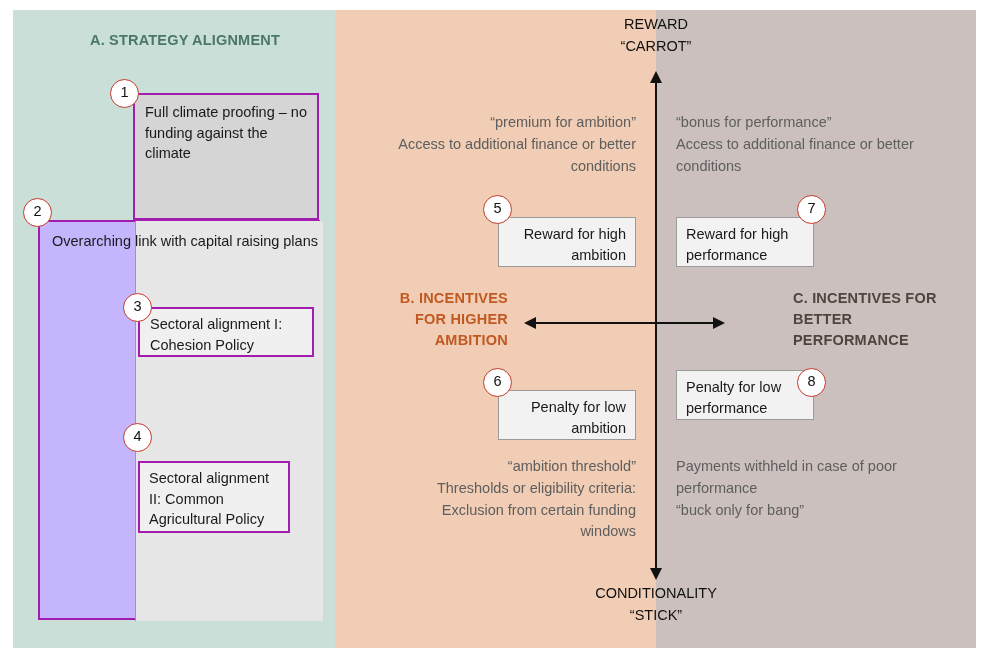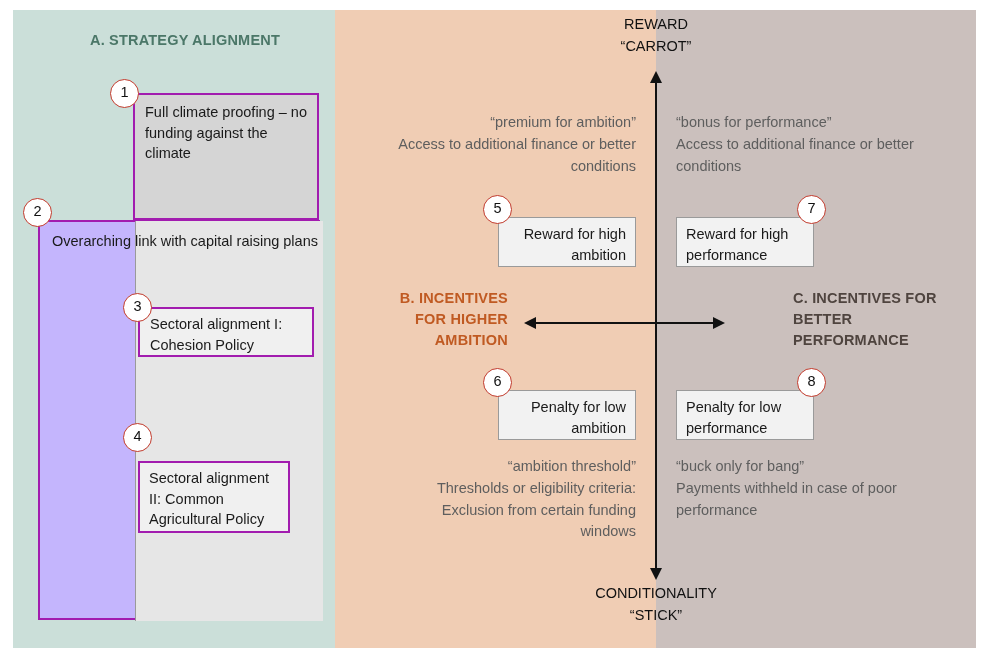--- a/index.html
+++ b/index.html
@@ -138,21 +138,21 @@
     left: 498px; top: 382px;
     width: 138px; height: 50px;
     text-align: right;
   }
   .qbox-7 {
     left: 676px; top: 209px;
     width: 138px; height: 50px;
     text-align: left;
   }
   .qbox-8 {
-    left: 676px; top: 382px;
+    left: 676px; top: 362px;
     width: 138px; height: 50px;
     text-align: left;
   }
 
   
   .badge {
     position: absolute;
     width: 27px; height: 27px;
     border-radius: 50%;
     background: #ffffff;
@@ -291,22 +291,22 @@
   </div>
   <div class="qtext qtext-tr">
     <div>“bonus for performance”</div>
     <div>Access to additional finance or better conditions</div>
   </div>
   <div class="qtext qtext-bl">
     <div>“ambition threshold”</div>
     <div>Thresholds or eligibility criteria: Exclusion from certain funding windows</div>
   </div>
   <div class="qtext qtext-br">
+    <div>Payments withheld in case of poor performance</div>
     <div>“buck only for bang”</div>
-    <div>Payments withheld in case of poor performance</div>
   </div>
 
   <div class="qbox qbox-5">
     <span>Reward for high ambition</span>
   </div>
   <div class="badge" style="left:483px; top:195px;">5</div>
 
   <div class="qbox qbox-6">
     <span>Penalty for low ambition</span>
   </div>

